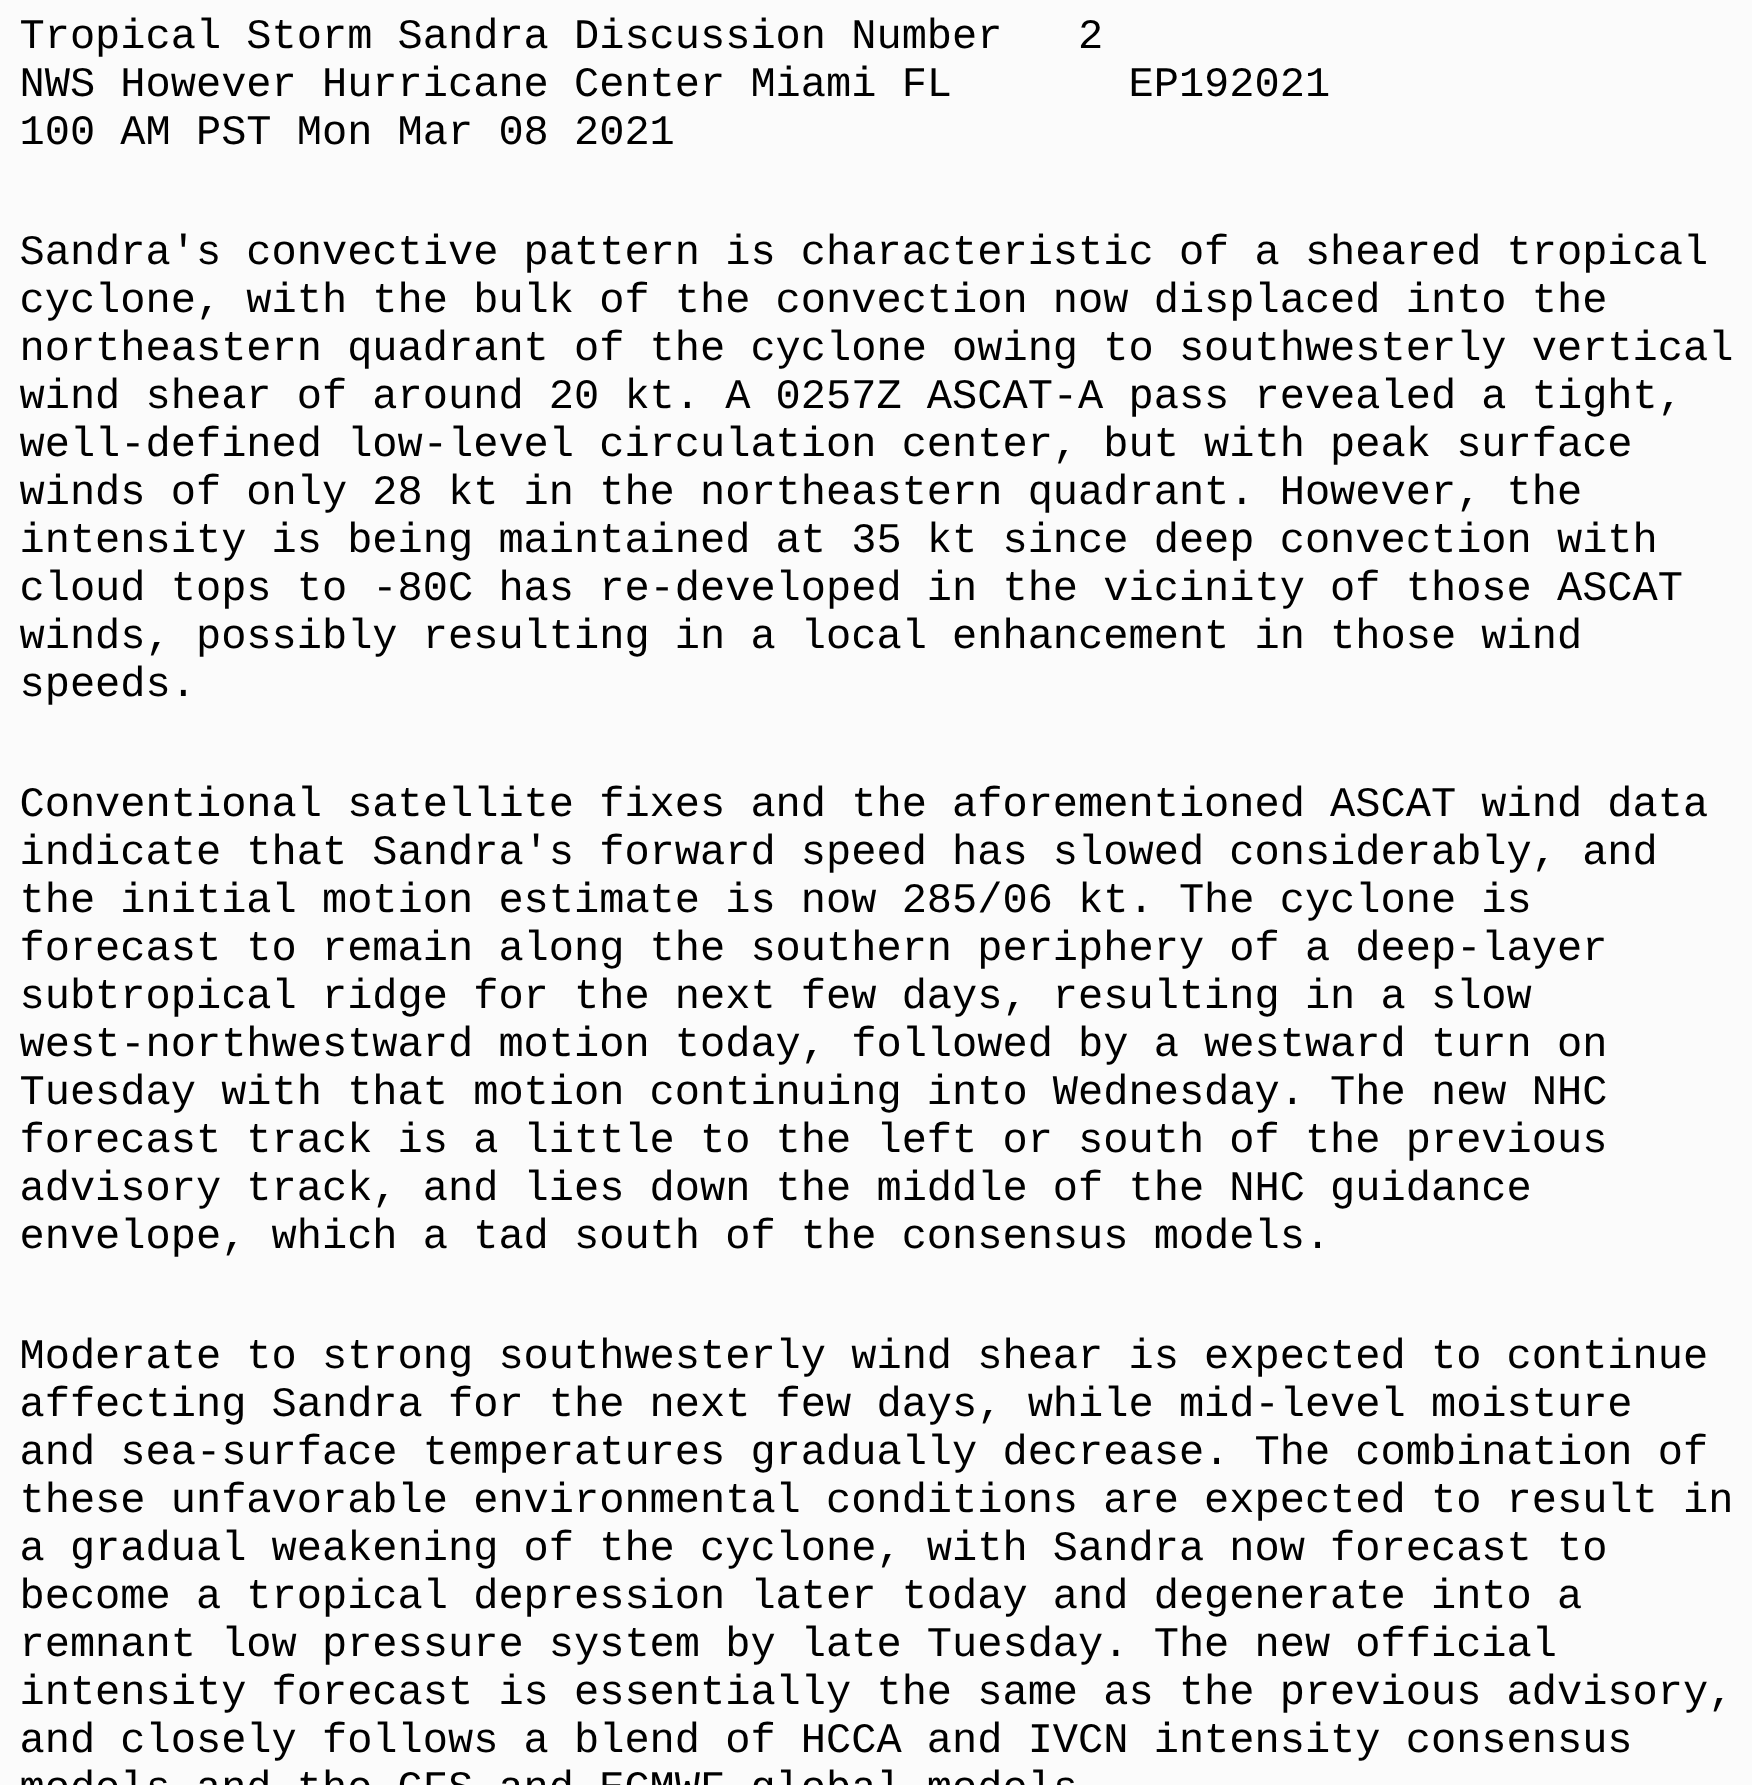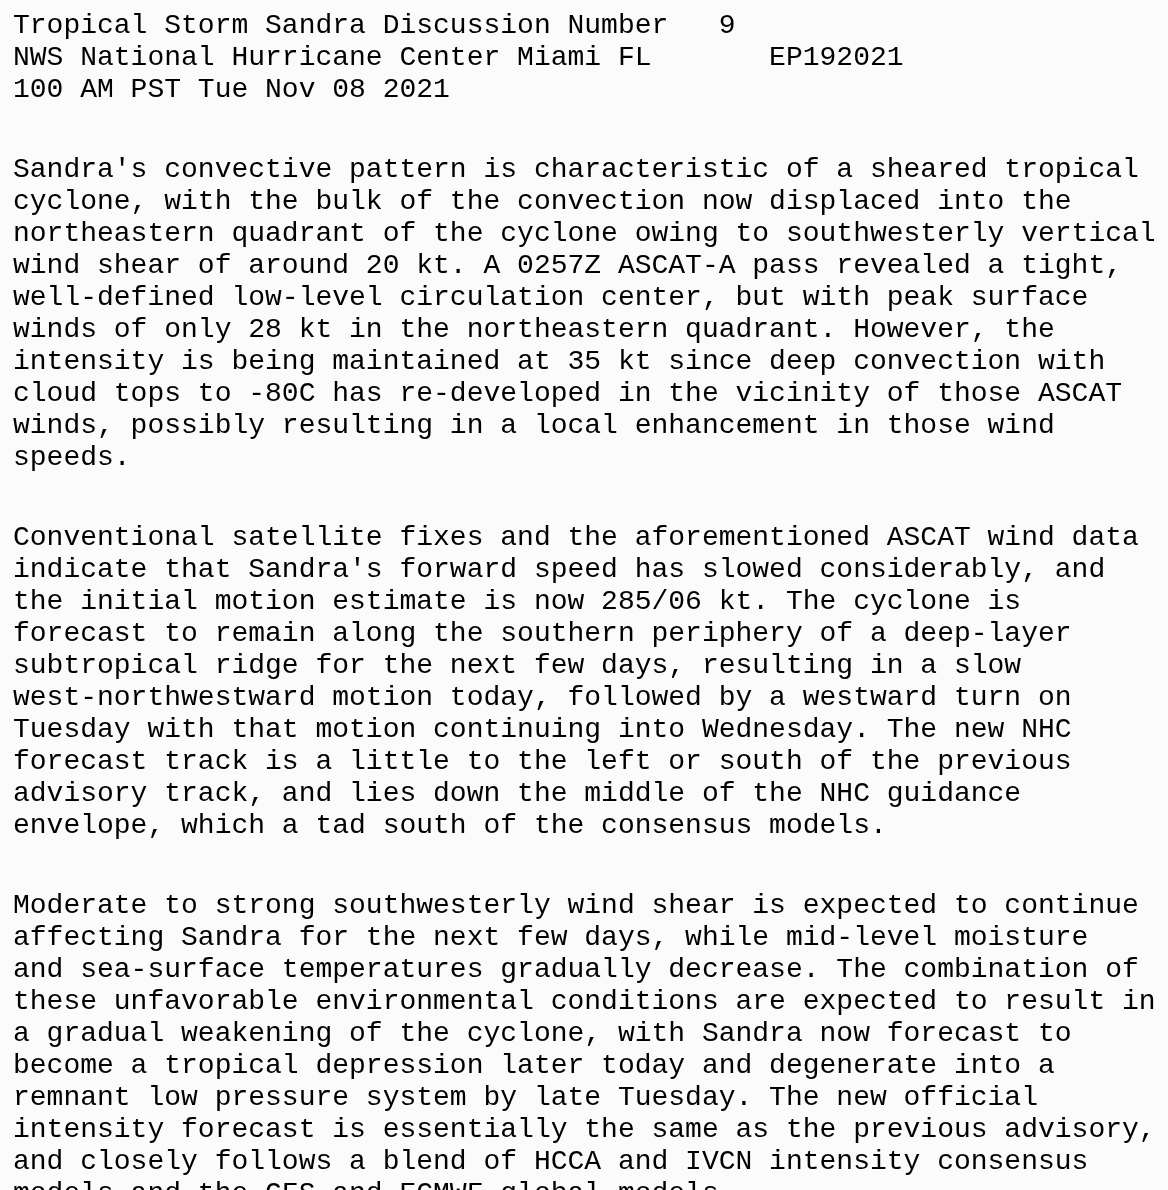--- a/index.html
+++ b/index.html
@@ -25,23 +25,23 @@
     font-family: inherit;
   }
   .para {
     margin-top: 48px; 
   }
 </style>
 </head>
 <body>
 
 <main class="doc">
-  <div class="line">Tropical Storm Sandra Discussion Number   9</div>
-  <div class="line">NWS National Hurricane Center Miami FL       EP192021</div>
-  <div class="line">100 AM PST Tue Nov 08 2021</div>
+  <div class="line">Tropical Storm Sandra Discussion Number   2</div>
+  <div class="line">NWS However Hurricane Center Miami FL       EP192021</div>
+  <div class="line">100 AM PST Mon Mar 08 2021</div>
   <div class="para">Sandra's convective pattern is characteristic of a sheared tropical
 cyclone, with the bulk of the convection now displaced into the
 northeastern quadrant of the cyclone owing to southwesterly vertical
 wind shear of around 20 kt. A 0257Z ASCAT-A pass revealed a tight,
 well-defined low-level circulation center, but with peak surface
 winds of only 28 kt in the northeastern quadrant. However, the
 intensity is being maintained at 35 kt since deep convection with
 cloud tops to -80C has re-developed in the vicinity of those ASCAT
 winds, possibly resulting in a local enhancement in those wind
 speeds.</div>

